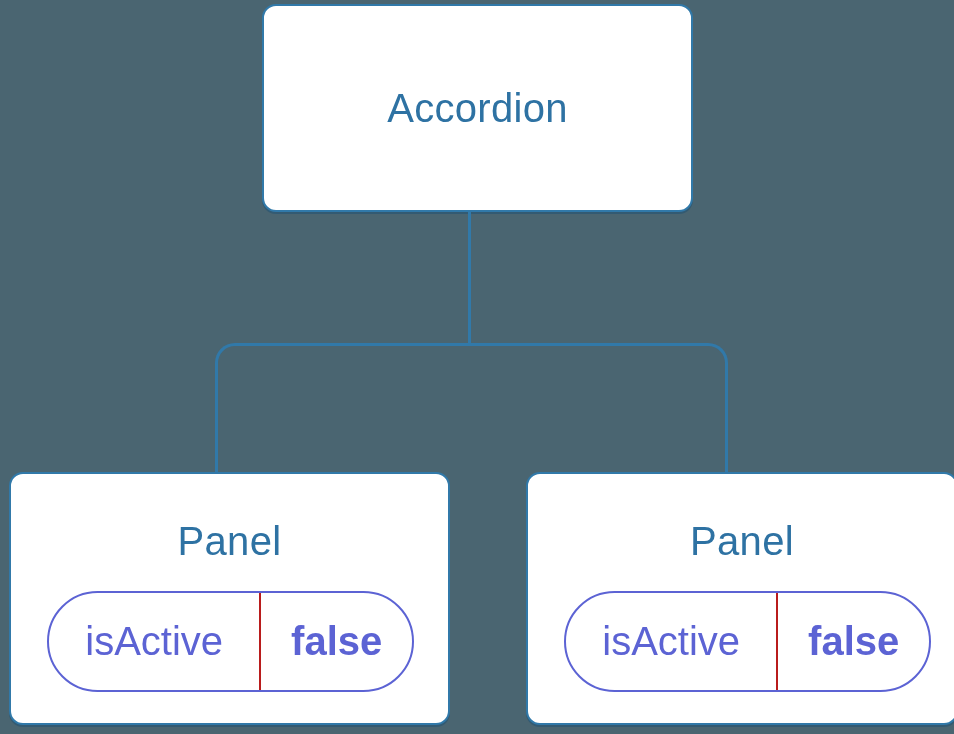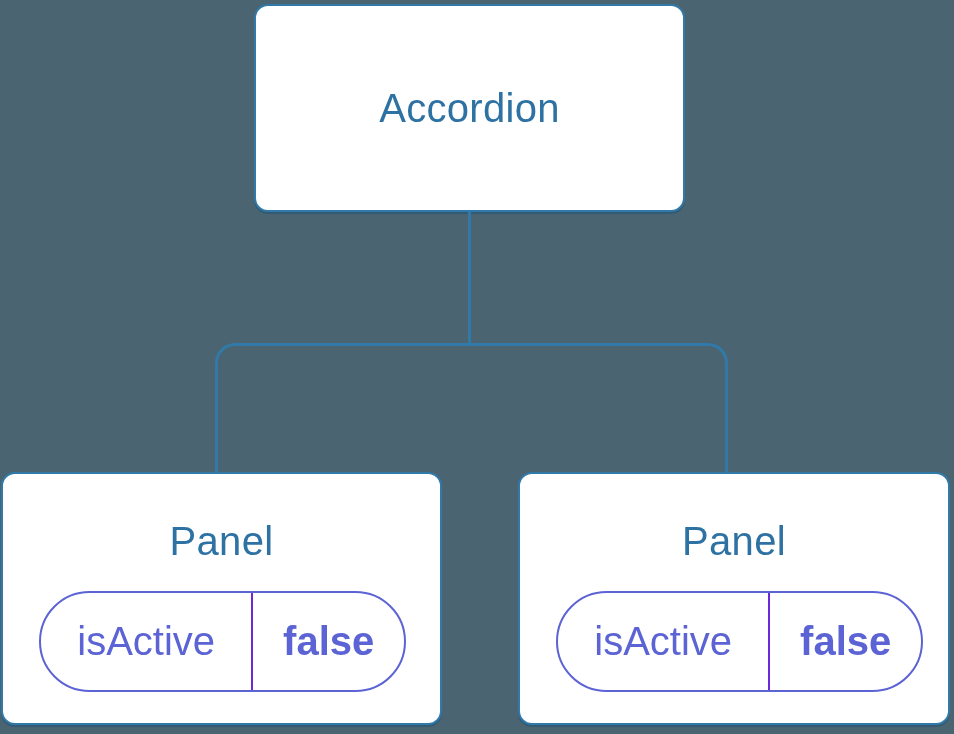--- a/index.html
+++ b/index.html
@@ -15,20 +15,21 @@
     background: #4a6571;
     overflow: hidden;
   }
   .node {
     position: absolute;
     background: #ffffff;
     border: 2px solid #3179a9;
     border-radius: 14px;
     box-sizing: border-box;
     box-shadow: 0 2px 0 0 rgba(32, 82, 115, 0.55);
+    margin-left: 8px;
   }
   .node-root {
     left: 254px;
     top: 4px;
     width: 431px;
     height: 208px;
     display: flex;
     align-items: center;
     justify-content: center;
   }
@@ -87,21 +88,21 @@
     box-sizing: border-box;
     border: 2px solid #5c63d4;
     border-radius: 52px;
     display: flex;
     color: #5c63d4;
     font-size: 40px;
     overflow: hidden;
   }
   .state-key {
     width: 58.5%;
-    border-right: 2px solid #6d28d9;
+    border-right: 2px solid #b91c1c;
     display: flex;
     align-items: center;
     justify-content: center;
     box-sizing: border-box;
   }
   .state-value {
     flex: 1;
     display: flex;
     align-items: center;
     justify-content: center;

